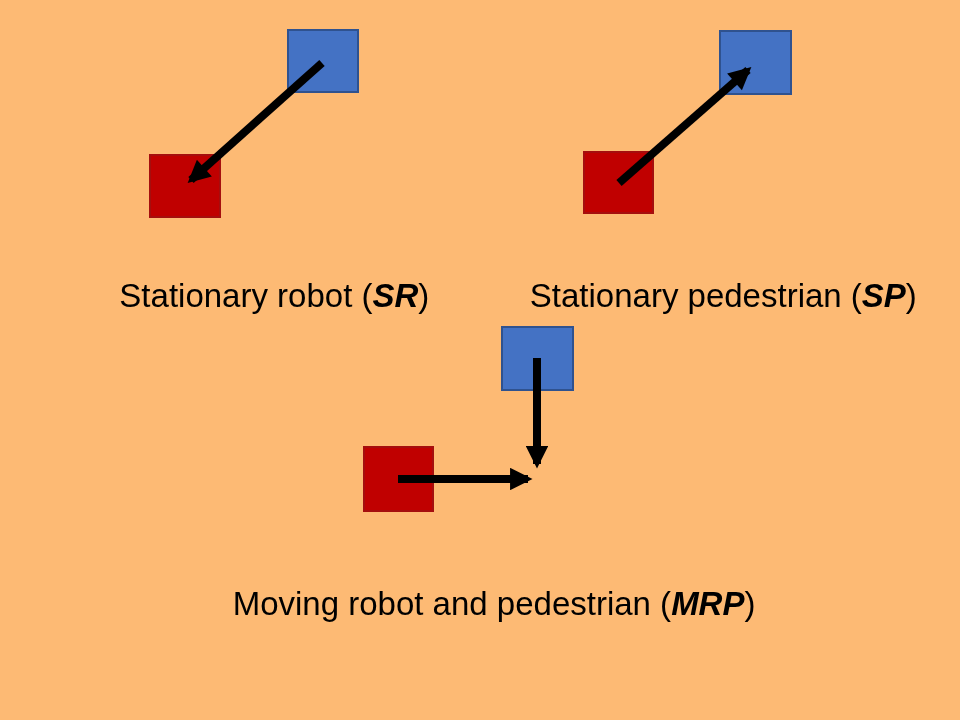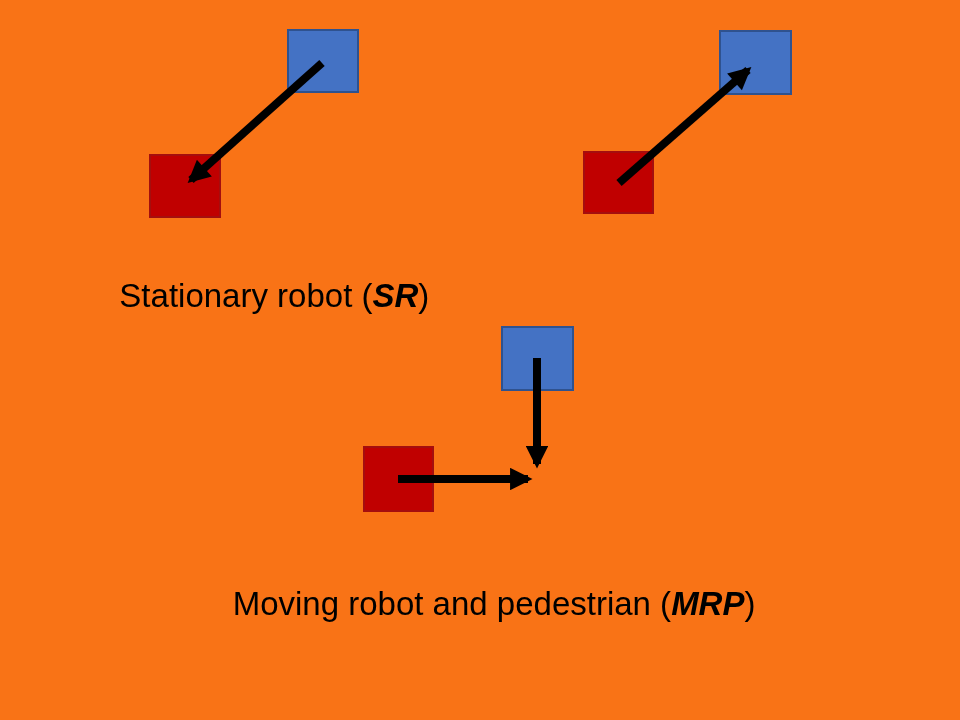--- a/index.html
+++ b/index.html
@@ -3,21 +3,21 @@
 <meta charset="utf-8">
 <style>
   html, body {
     margin: 0;
     padding: 0;
   }
   .slide {
     position: relative;
     width: 960px;
     height: 720px;
-    background: #f97316;
+    background: #fdba74;
     overflow: hidden;
     font-family: "Liberation Sans", sans-serif;
   }
   .diagram-svg {
     position: absolute;
     left: 0;
     top: 0;
     width: 960px;
     height: 720px;
   }
@@ -61,18 +61,21 @@
     <rect x="502" y="327" width="71" height="63" stroke-width="2" fill="#4472C4" stroke="#2F528F"></rect>
     <rect x="364" y="447" width="69" height="64" stroke-width="2" fill="#C00000" stroke="#A50E0E"></rect>
     <path d="M537,358 L537,464" stroke-width="8" fill="none" marker-end="url(#arrowhead)" stroke="#000000"></path>
     <path d="M398,479 L528,479" stroke-width="8" fill="none" marker-end="url(#arrowhead)" stroke="#000000"></path>
   </svg>
 
   <div class="caption cap-sr">
     <span>Stationary robot (</span><span class="abbr">SR</span><span>)</span>
   </div>
 
+  <div class="caption cap-sp">
+    <span>Stationary pedestrian (</span><span class="abbr">SP</span><span>)</span>
+  </div>
 
   <div class="caption cap-mrp">
     <span>Moving robot and pedestrian (</span><span class="abbr">MRP</span><span>)</span>
   </div>
 
 </div>
 
 </body></html>

